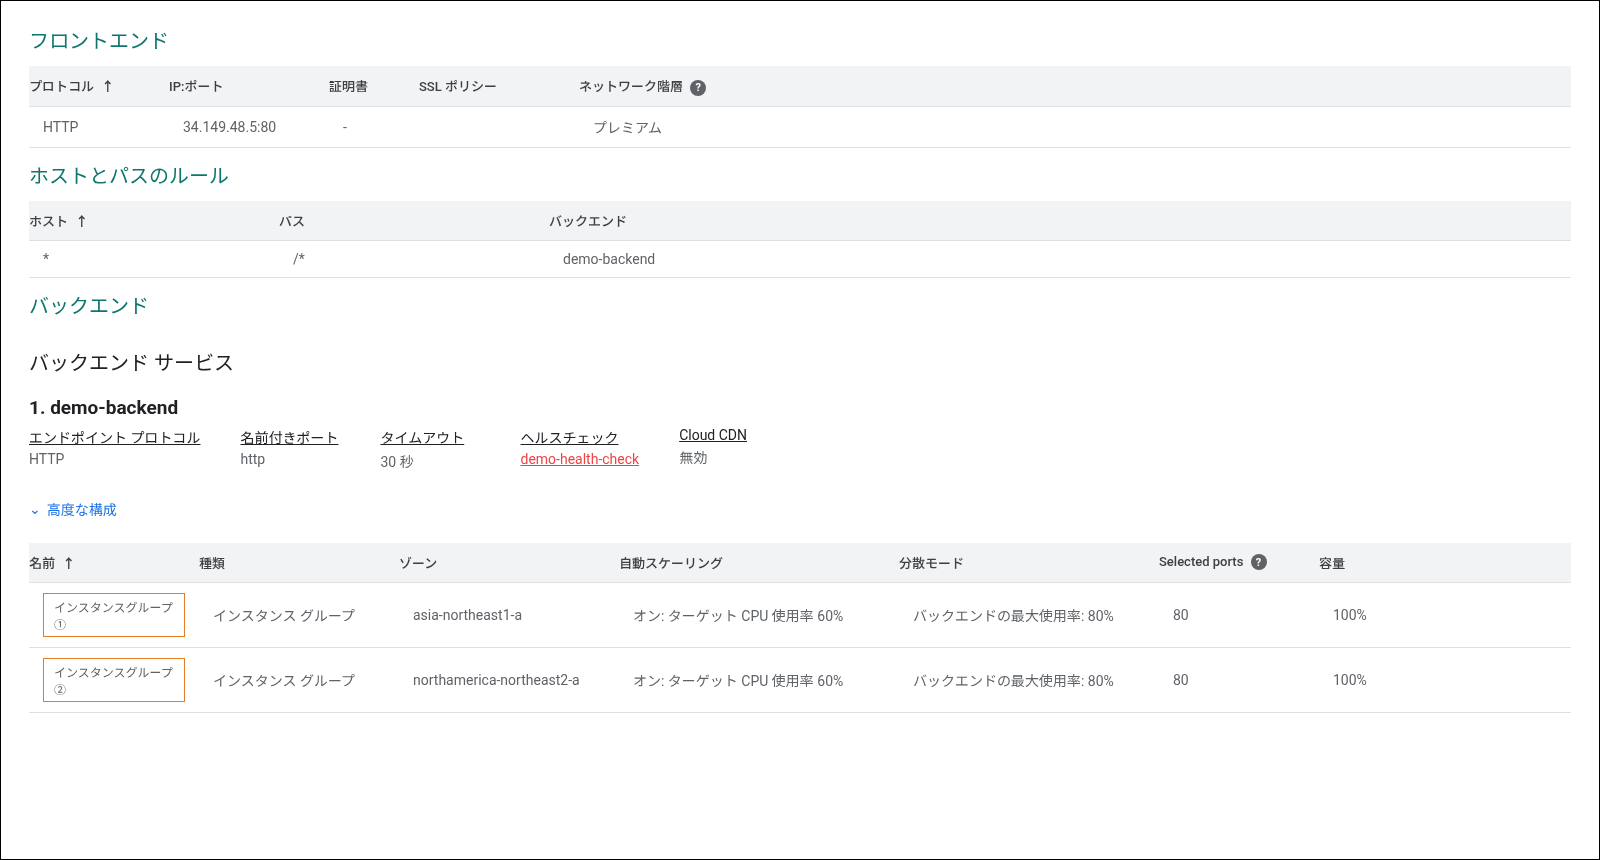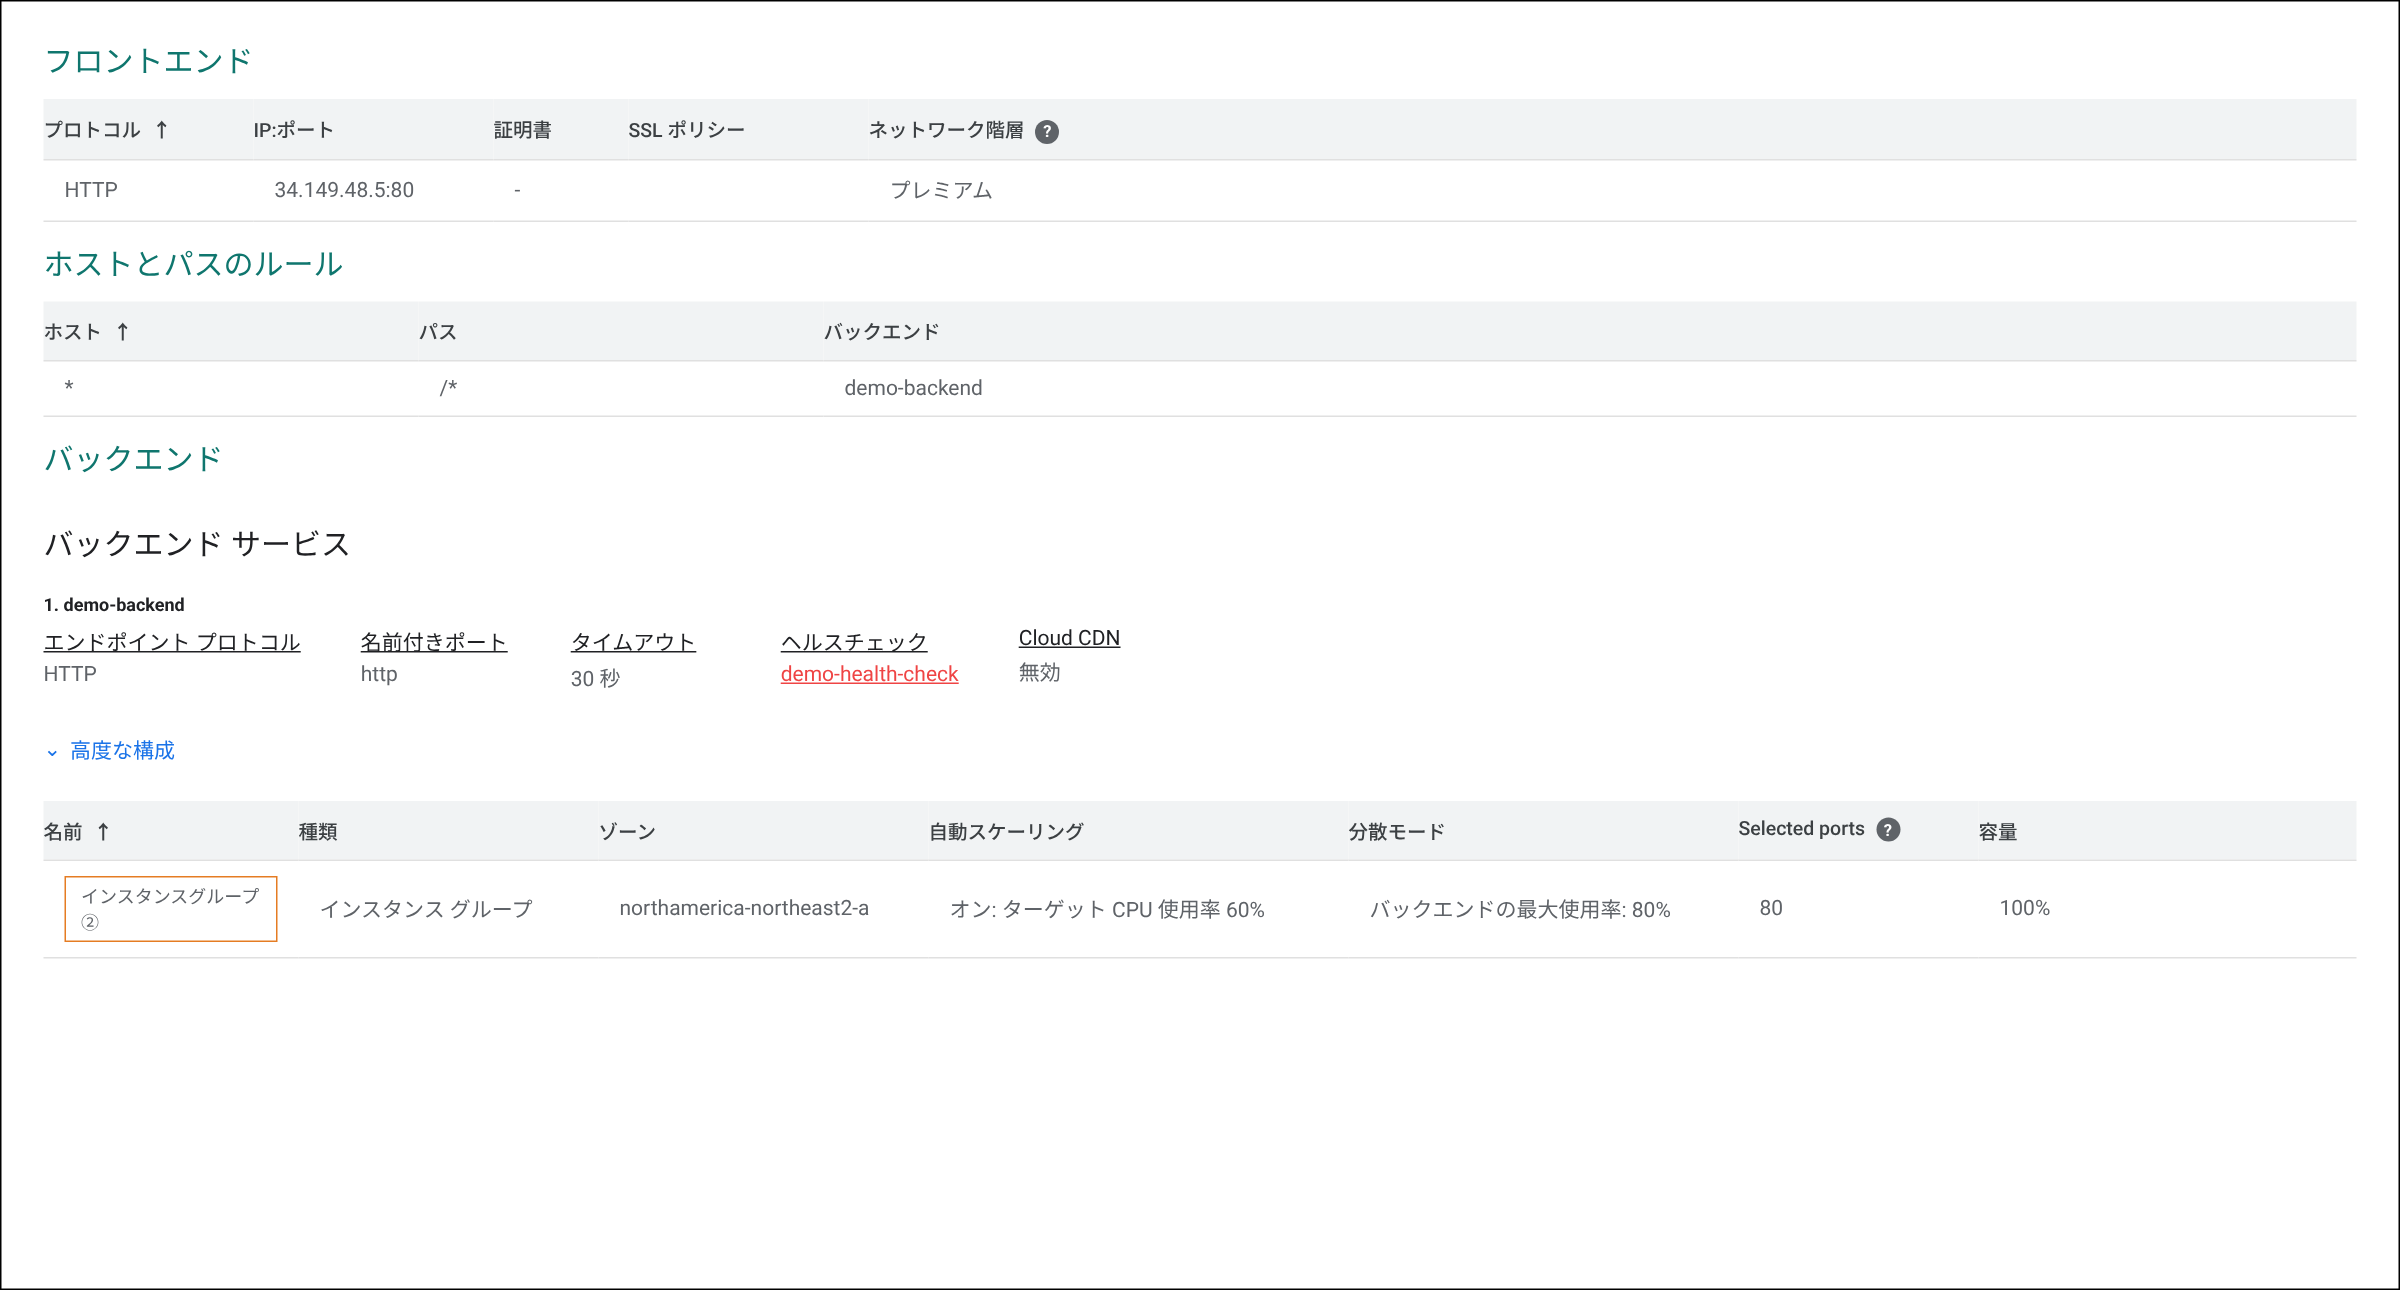--- a/index.html
+++ b/index.html
@@ -56,21 +56,21 @@
     color: #fff;
     border-radius: 50%;
     align-items: center;
     justify-content: center;
     font-size: 11px;
     font-weight: bold;
     margin-left: 4px;
     vertical-align: middle;
   }
   .backend-name {
-    font-size: 12px;
+    font-size: 19px;
     font-weight: 700;
     margin: 20px 0 8px 0;
   }
   .detail-row {
     display: flex;
     gap: 40px;
     margin-bottom: 4px;
   }
   .detail-col { min-width: 100px; }
   .detail-label {
@@ -220,20 +220,29 @@
       <th class="col-bal">分散モード</th>
       <th class="col-ports">
         <span>Selected ports</span>
         <span class="help-icon">?</span>
       </th>
       <th>容量</th>
     </tr>
   </thead>
   <tbody>
     <tr>
+      <td><span class="ig-link">インスタンスグループ①</span></td>
+      <td>インスタンス グループ</td>
+      <td>asia-northeast1-a</td>
+      <td>オン: ターゲット CPU 使用率 60%</td>
+      <td>バックエンドの最大使用率: 80%</td>
+      <td>80</td>
+      <td>100%</td>
+    </tr>
+    <tr>
       <td><span class="ig-link">インスタンスグループ②</span></td>
       <td>インスタンス グループ</td>
       <td>northamerica-northeast2-a</td>
       <td>オン: ターゲット CPU 使用率 60%</td>
       <td>バックエンドの最大使用率: 80%</td>
       <td>80</td>
       <td>100%</td>
     </tr>
   </tbody>
 </table>

